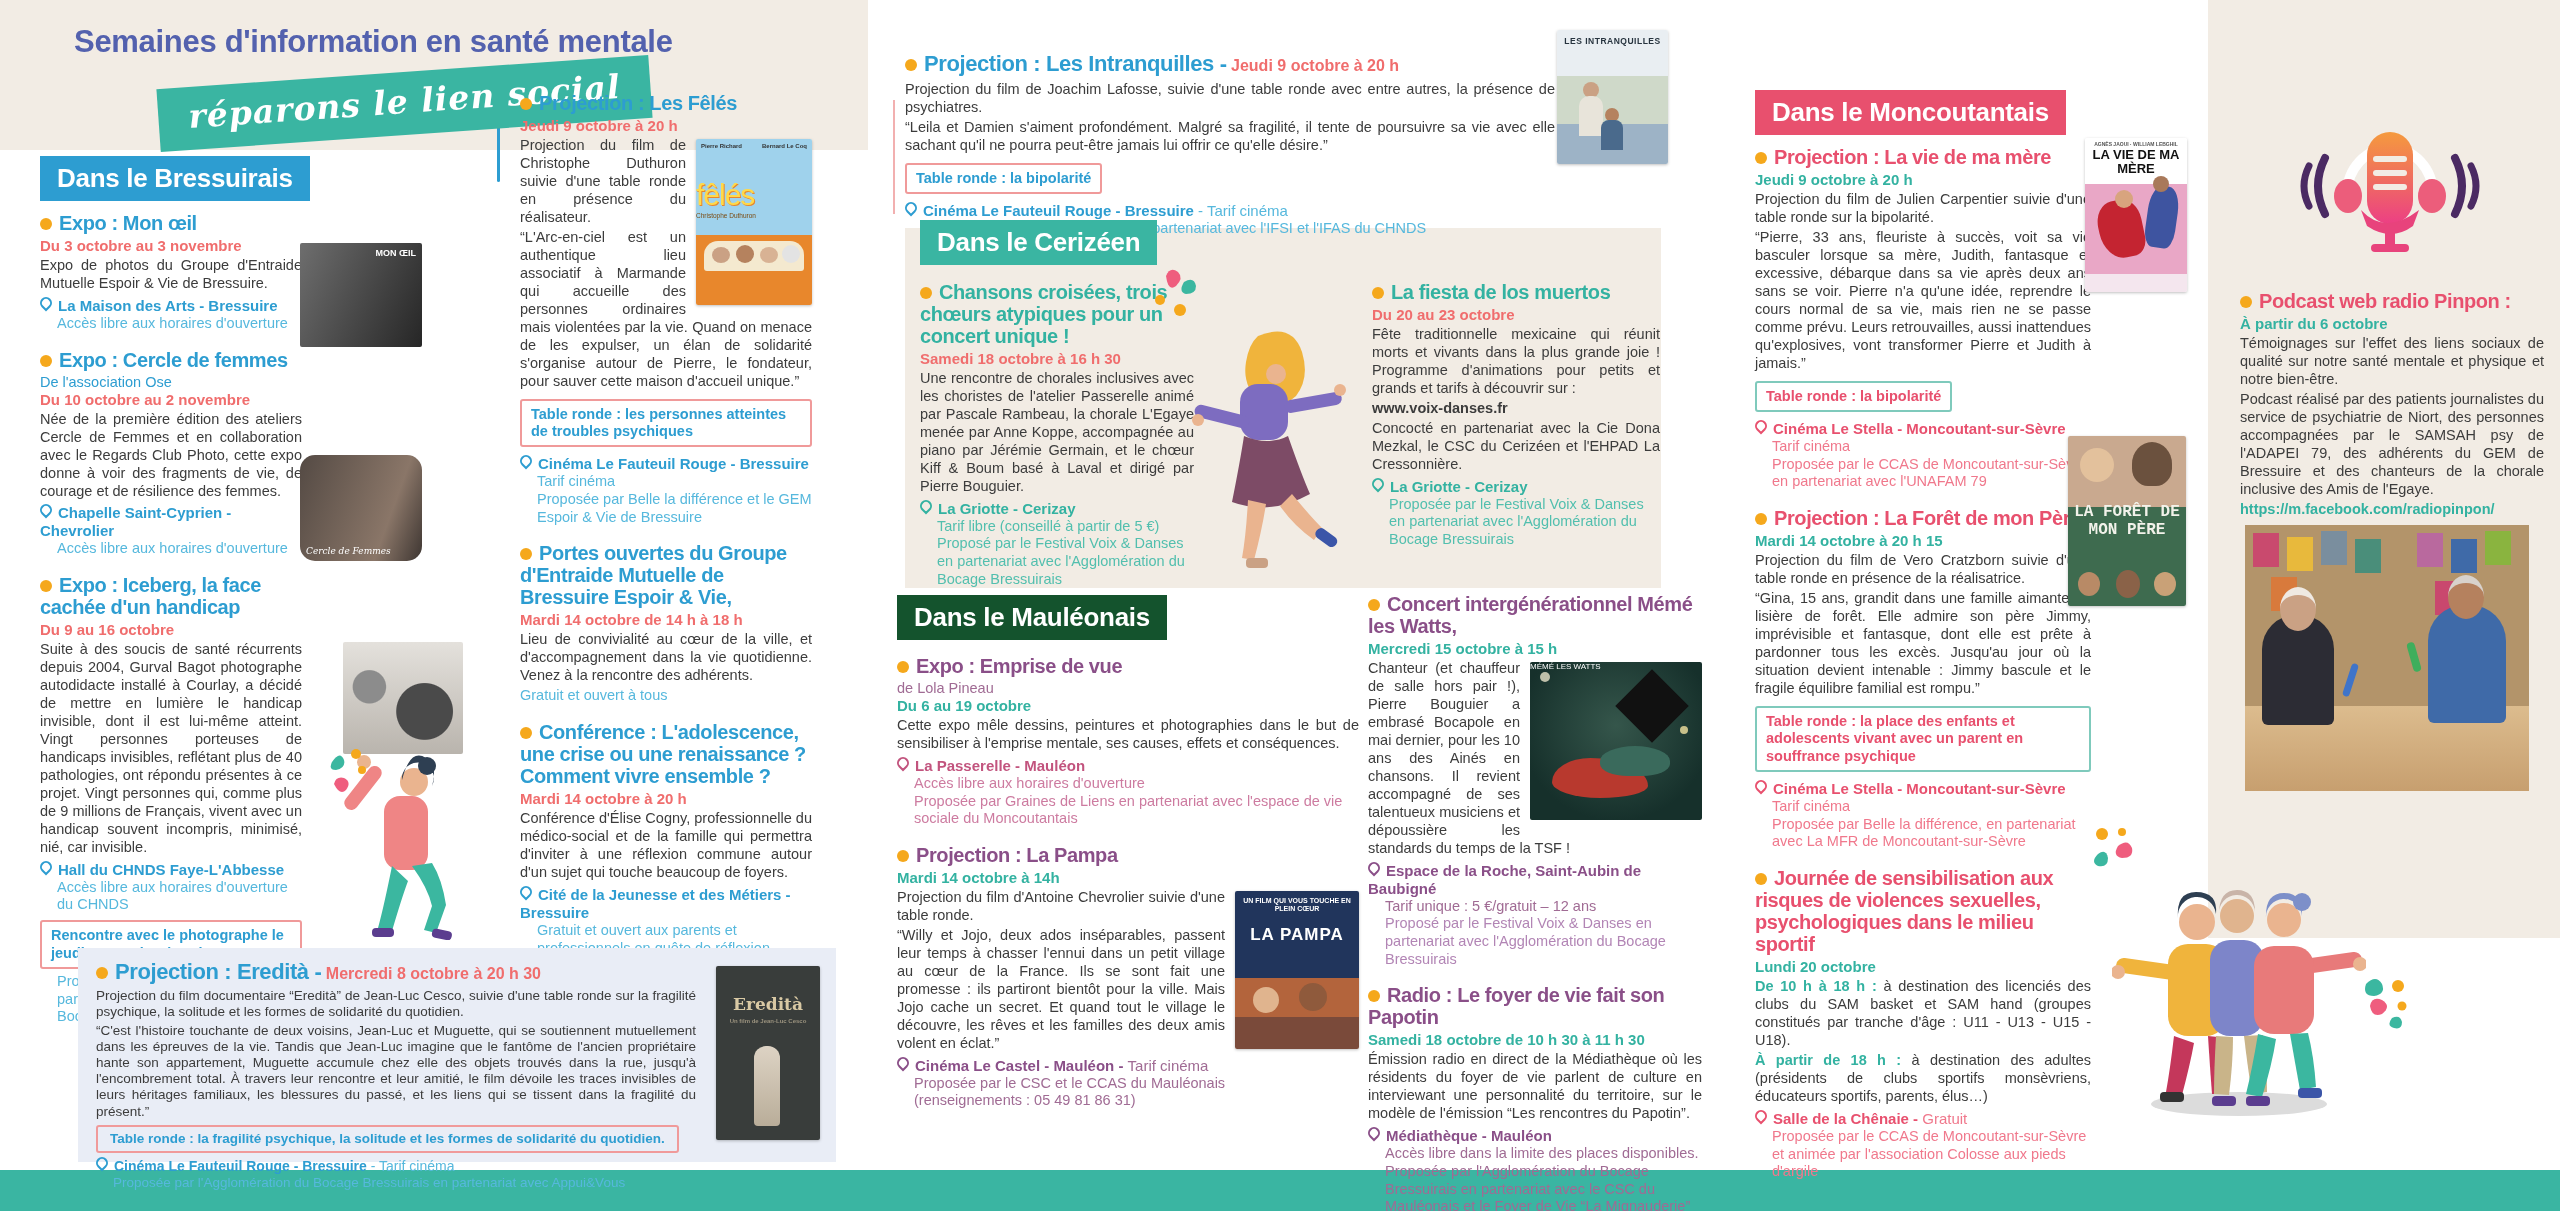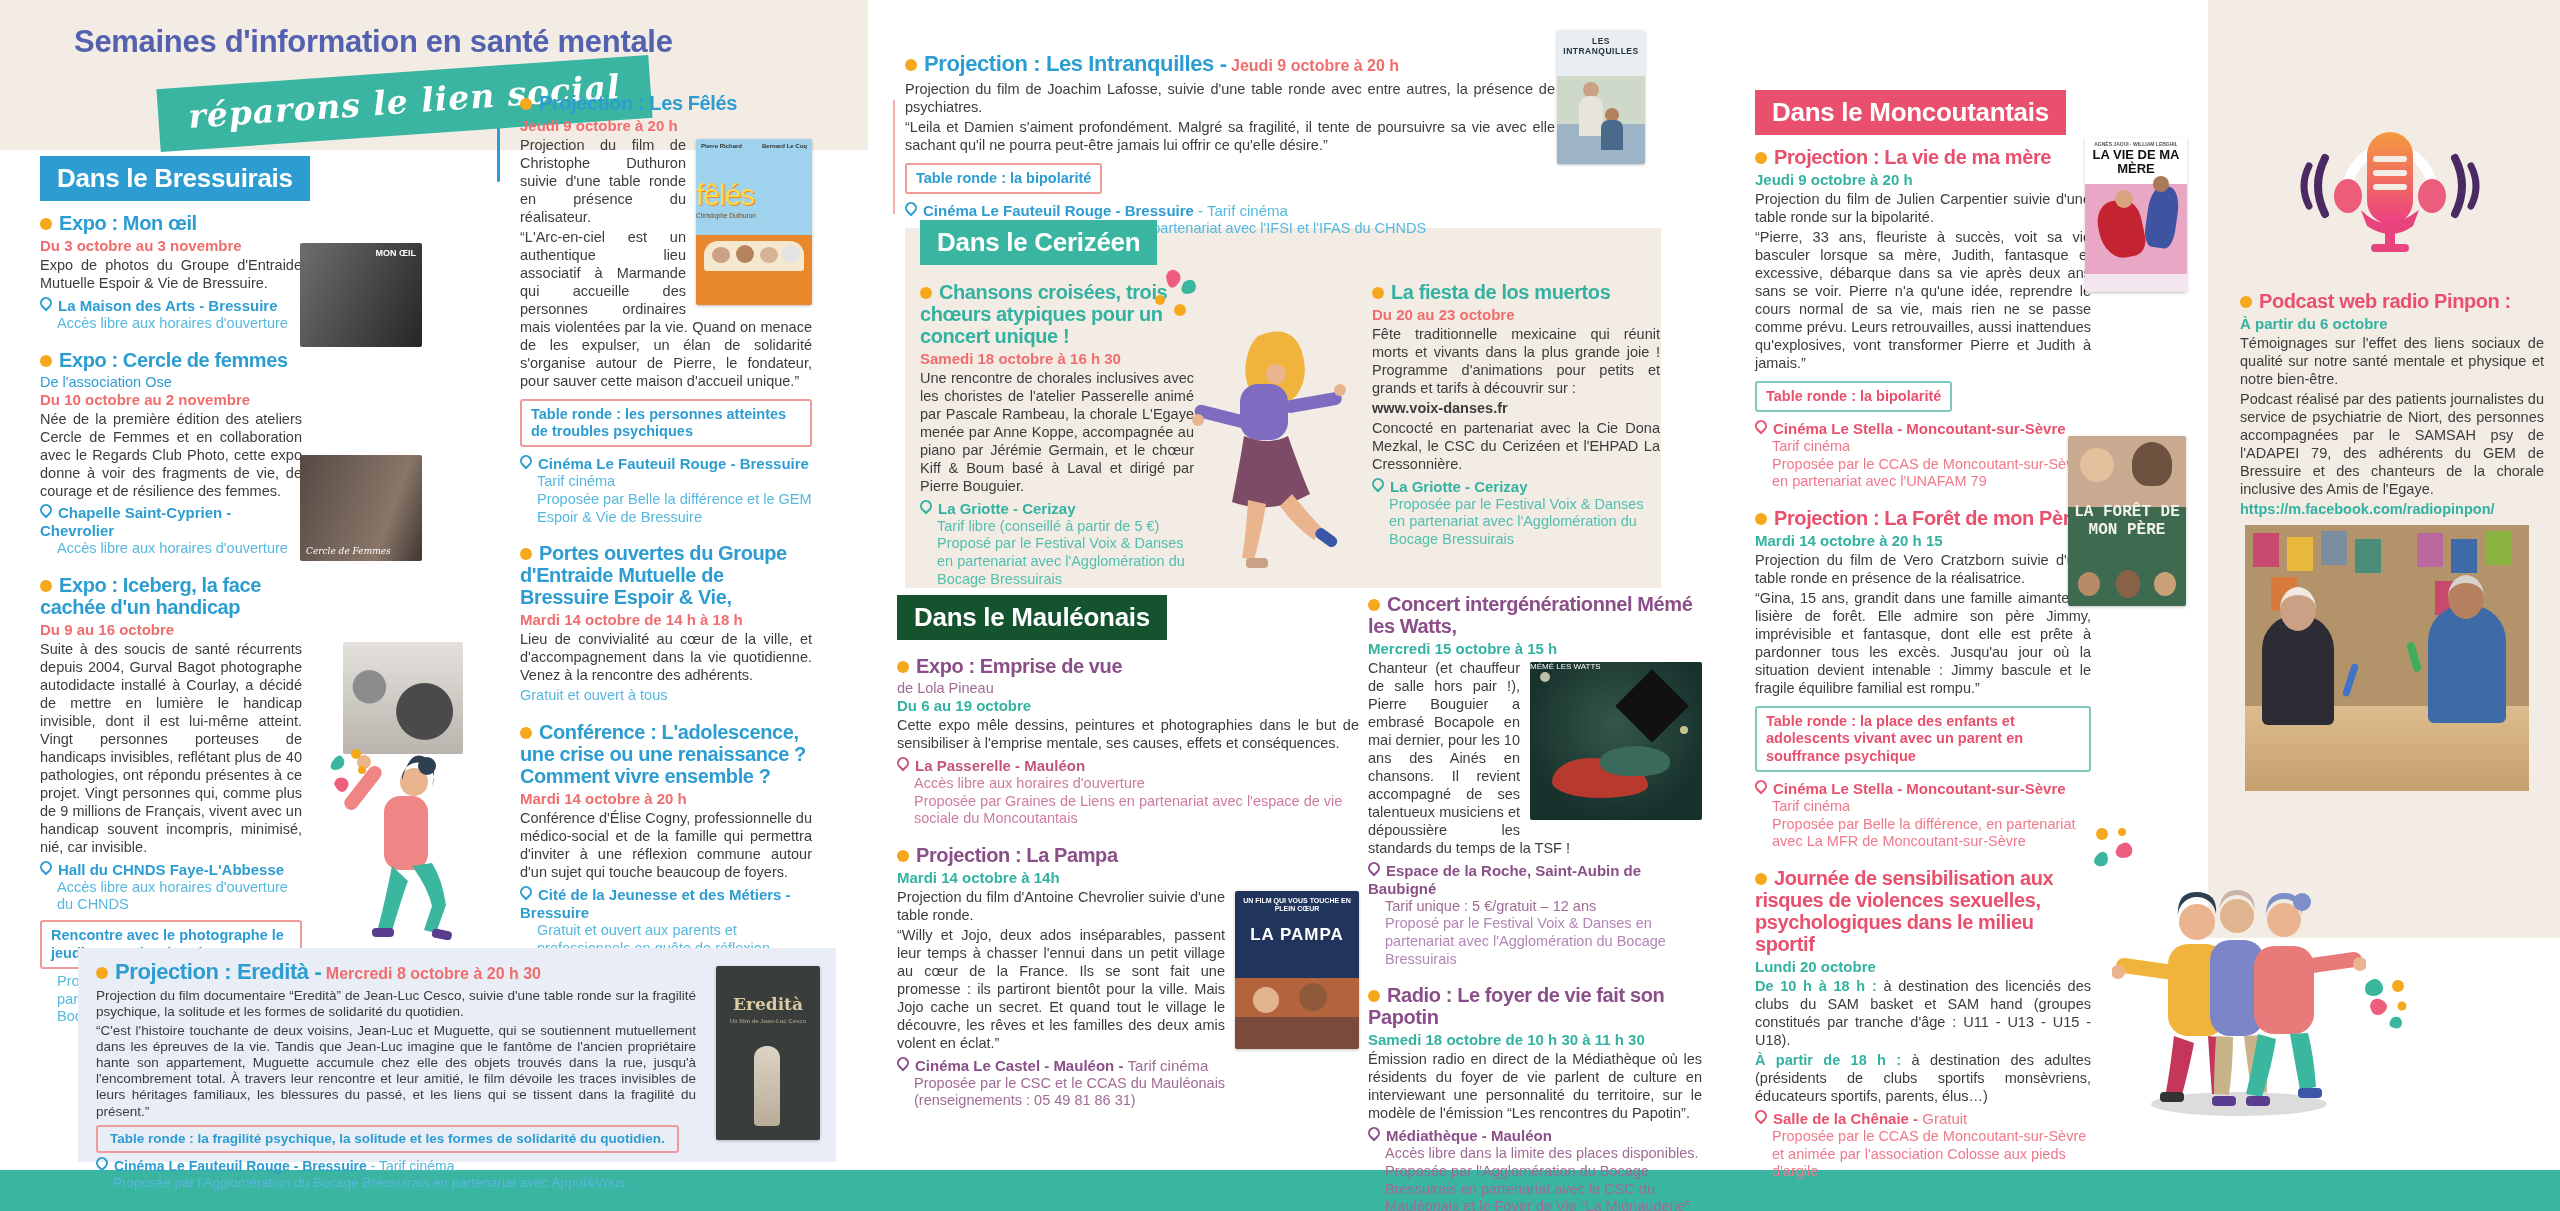--- a/index.html
+++ b/index.html
@@ -114,21 +114,21 @@
       <div class="ev-loc c-blue"><span class="pin"></span><span>Hall du CHNDS Faye-L'Abbesse</span></div>
       <div class="ev-info c-lblue">Accès libre aux horaires d'ouverture du CHNDS</div>
       <div class="trbox c-blue">Rencontre avec le photographe le jeudi 16 octobre à 17 h</div>
       <div class="ev-info c-lblue">Proposée par le CHNDS en partenariat avec l'Agglomération du Bocage Bressuirais</div>
     </div>
   </div>
 
   <div class="photo" style="left:300px;top:243px;width:122px;height:104px;background:linear-gradient(115deg,#6e6e6e,#262626);">
     <span style="position:absolute;right:6px;top:5px;color:#fff;font-size:9px;font-weight:bold;">MON ŒIL</span>
   </div>
-  <div class="photo" style="left:300px;top:455px;width:122px;height:106px;background:linear-gradient(110deg,#544a44,#8a7668 70%,#3e3632);">
+  <div class="photo" style="left:300px;top:455px;width:122px;height:106px;background:linear-gradient(110deg,#544a44,#8a7668 70%,#3e3632);border-radius:15px;">
     <span style="position:absolute;left:6px;bottom:5px;color:#fff;font-size:9px;font-style:italic;font-family:'DejaVu Serif',serif;">Cercle de Femmes</span>
   </div>
   <div class="photo" style="left:343px;top:642px;width:120px;height:112px;background:radial-gradient(circle at 68% 62%,#4a4a4a 0 26%,rgba(0,0,0,0) 27%),radial-gradient(circle at 22% 40%,#8c8c8c 0 14%,rgba(0,0,0,0) 15%),linear-gradient(#e4e1dc,#b9b4ad);"></div>
 
   <svg class="abs" style="left:342px;top:748px;" width="118" height="192" viewBox="0 0 118 192">
     <circle cx="22" cy="14" r="7" fill="#eab48f"></circle>
     <rect x="14" y="14" width="14" height="52" rx="7" transform="rotate(38 21 40)" fill="#ef8585"></rect>
     <circle cx="72" cy="34" r="14" fill="#eab48f"></circle>
     <path d="M60,32 a16,16 0 1 1 30,6 q6,-20 -6,-28 q-16,-10 -24,22z" fill="#2e3f52"></path>
     <circle cx="85" cy="18" r="9" fill="#2e3f52"></circle>
@@ -207,21 +207,21 @@
 
   <div class="abs intranq">
     <div class="ev-title c-blue" style="font-size:22px;display:inline;"><span class="blt"></span><span>Projection : Les Intranquilles -</span></div>
     <span class="ev-date c-salmon" style="font-size:16px;">Jeudi 9 octobre à 20 h</span>
     <p class="ev-body" style="margin-top:5px;">Projection du film de Joachim Lafosse, suivie d'une table ronde avec entre autres, la présence de psychiatres.</p>
     <p class="ev-body">“Leila et Damien s'aiment profondément. Malgré sa fragilité, il tente de poursuivre sa vie avec elle sachant qu'il ne pourra peut-être jamais lui offrir ce qu'elle désire.”</p>
     <div class="trbox c-blue">Table ronde : la bipolarité</div>
     <div class="ev-loc c-blue"><span class="pin"></span><span>Cinéma Le Fauteuil Rouge - Bressuire</span> <span class="tarif-inline c-lblue">- Tarif cinéma</span></div>
     <div class="ev-info c-lblue">Proposée par Belle la différence en partenariat avec l'IFSI et l'IFAS du CHNDS</div>
   </div>
-  <div class="poster" style="left:1557px;top:30px;width:88px;height:134px;background:linear-gradient(#e9eef2 0 34%,#cfd9c9 34% 70%,#9db3c6 70%);">
+  <div class="poster" style="left:1557px;top:30px;width:111px;height:134px;background:linear-gradient(#e9eef2 0 34%,#cfd9c9 34% 70%,#9db3c6 70%);">
     <div class="ptxt" style="top:6px;color:#27343f;font-size:8.5px;letter-spacing:0.5px;">LES INTRANQUILLES</div>
     <div style="position:absolute;left:26px;top:52px;width:16px;height:16px;border-radius:50%;background:#caa184;"></div>
     <div style="position:absolute;left:22px;top:66px;width:24px;height:40px;background:#e8e4da;border-radius:10px 10px 0 0;"></div>
     <div style="position:absolute;left:48px;top:78px;width:14px;height:14px;border-radius:50%;background:#b5825e;"></div>
     <div style="position:absolute;left:44px;top:90px;width:22px;height:30px;background:#4a6a8c;border-radius:8px 8px 0 0;"></div>
   </div>
 
   <div class="sec-banner bg-teal" style="left:920px;top:220px;">Dans le Cerizéen</div>
 
   <div class="abs chansons">

